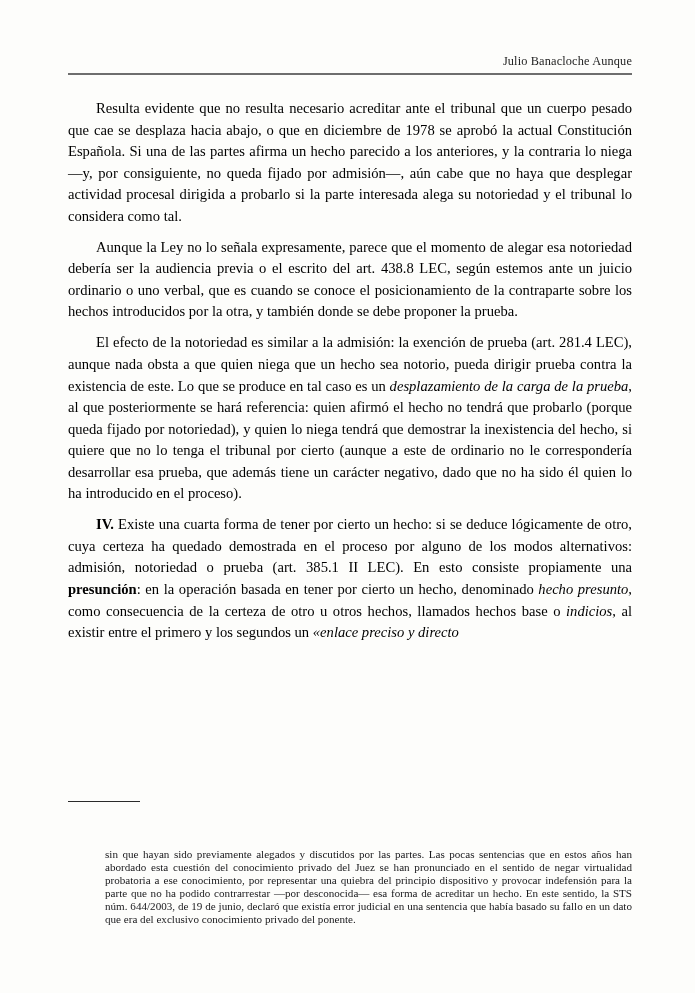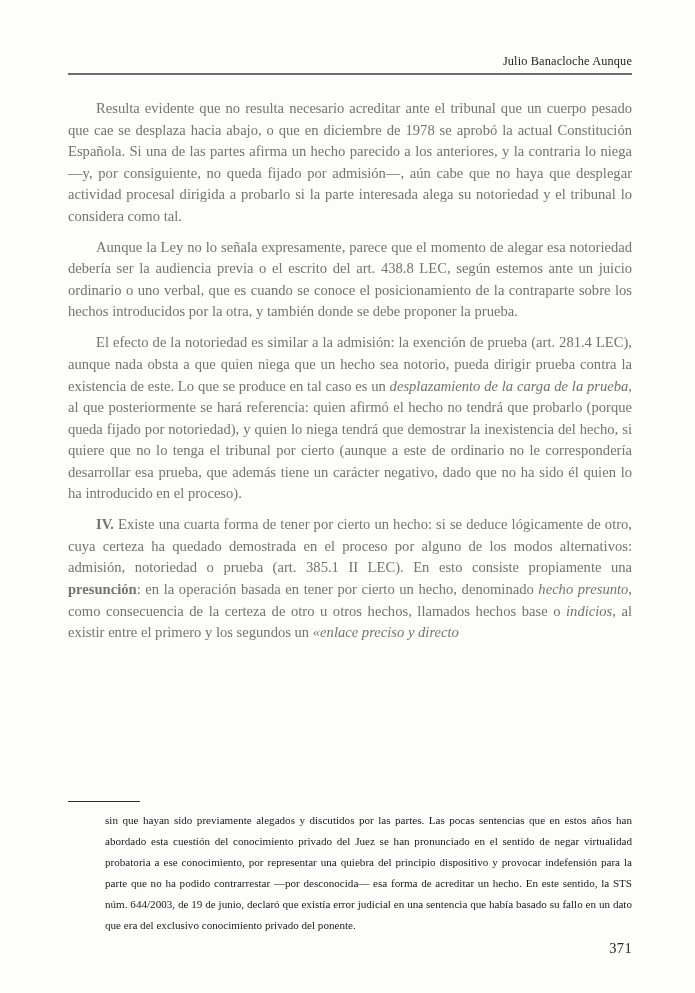--- a/index.html
+++ b/index.html
@@ -56,21 +56,21 @@
   .body-text {
     position: absolute;
     top: 98px;
     left: 0;
     width: 564px;
     font-size: 14.6px;
     line-height: 21.55px;
     text-align: justify;
     text-justify: inter-word;
     hyphens: manual;
-    color: #737373;
+    color: #000000;
   }
   .body-text p {
     margin: 0;
     text-indent: 28px;
   }
   .body-text p + p {
     margin-top: 9.5px;
   }
   em, .it {
   }
@@ -84,24 +84,24 @@
     position: absolute;
     left: 0;
     top: 801px;
     width: 72px;
     height: 1.4px;
     background: #2a2a2a;
   }
   .footnote {
     position: absolute;
     left: 37px;
-    top: 810px;
+    top: 848px;
     width: 527px;
     font-size: 11.1px;
-    line-height: 21px;
+    line-height: 13px;
     text-align: justify;
     text-justify: inter-word;
     color: #18181b;
   }
   .footnote p {
     margin: 0;
     text-indent: 0;
   }
 
   
@@ -132,16 +132,15 @@
         <p><span>El efecto de la notoriedad es similar a la admisión: la exención de prueba (art. 281.4 LEC), aunque nada obsta a que quien niega que un hecho sea notorio, pueda dirigir prueba contra la existencia de este. Lo que se produce en tal caso es un </span><em>desplazamiento de la carga de la prueba</em><span>, al que posteriormente se hará referencia: quien afirmó el hecho no tendrá que probarlo (porque queda fijado por notoriedad), y quien lo niega tendrá que demostrar la inexistencia del hecho, si quiere que no lo tenga el tribunal por cierto (aunque a este de ordinario no le correspondería desarrollar esa prueba, que además tiene un carácter negativo, dado que no ha sido él quien lo ha introducido en el proceso).</span></p>
         <p><strong>IV.</strong><span> Existe una cuarta forma de tener por cierto un hecho: si se deduce lógicamente de otro, cuya certeza ha quedado demostrada en el proceso por alguno de los modos alternativos: admisión, notoriedad o prueba (art. 385.1 II LEC). En esto consiste propiamente una </span><strong>presunción</strong><span>: en la operación basada en tener por cierto un hecho, denominado </span><em>hecho presunto</em><span>, como consecuencia de la certeza de otro u otros hechos, llamados hechos base o </span><em>indicios</em><span>, al existir entre el primero y los segundos un </span><em>«enlace preciso y directo</em></p>
       </div>
 
     <div class="footnote-rule"></div>
 
     <div class="footnote">
       <p>sin que hayan sido previamente alegados y discutidos por las partes. Las pocas sentencias que en estos años han abordado esta cuestión del conocimiento privado del Juez se han pronunciado en el sentido de negar virtualidad probatoria a ese conocimiento, por representar una quiebra del principio dispositivo y provocar indefensión para la parte que no ha podido contrarrestar —por desconocida— esa forma de acreditar un hecho. En este sentido, la STS núm. 644/2003, de 19 de junio, declaró que existía error judicial en una sentencia que había basado su fallo en un dato que era del exclusivo conocimiento privado del ponente.</p>
     </div>
 
-    <div class="folio">371</div>
 
   </div>
 </div>
 
 </body></html>

